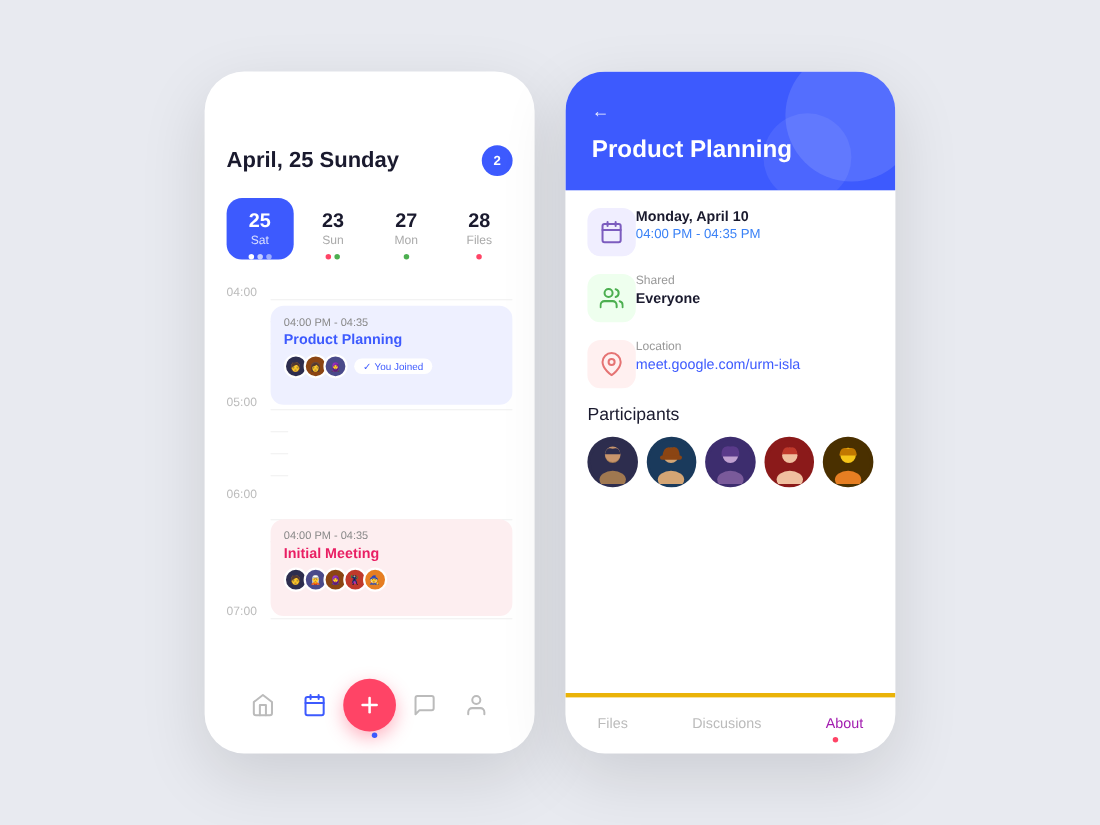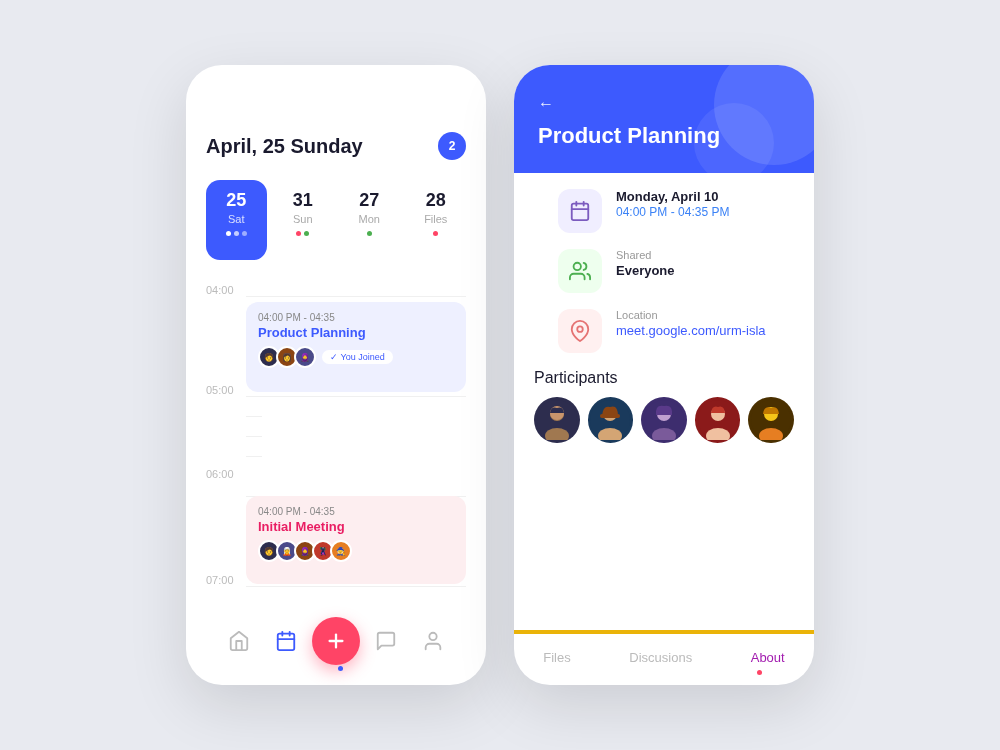--- a/index.html
+++ b/index.html
@@ -65,21 +65,21 @@
       display: flex;
       gap: 6px;
       margin-bottom: 24px;
     }
 
     .date-item {
       flex: 1;
       display: flex;
       flex-direction: column;
       align-items: center;
-      padding: 10px 4px 24px;
+      padding: 10px 4px 0;
       border-radius: 14px;
       cursor: pointer;
     }
 
     .date-item.active {
       background: #3d5afe;
     }
 
     .date-num {
       font-size: 18px;
@@ -320,23 +320,21 @@
 
     .phone-right-body {
       flex: 1;
       padding: 16px 20px;
       overflow-y: auto;
     }
 
     .detail-row {
       display: flex;
       align-items: flex-start;
-      gap: 14px;
       margin-bottom: 16px;
-      margin-left: 24px;
     }
 
     .detail-icon-wrap {
       width: 44px;
       height: 44px;
       border-radius: 12px;
       display: flex;
       align-items: center;
       justify-content: center;
       flex-shrink: 0;
@@ -464,21 +462,21 @@
       <div class="date-item active">
         <span class="date-num">25</span>
         <span class="date-day">Sat</span>
         <div class="date-dots">
           <div class="dot" style="background:#ffffff;"></div>
           <div class="dot" style="background:rgba(255,255,255,0.7);"></div>
           <div class="dot" style="background:rgba(255,255,255,0.5);"></div>
         </div>
       </div>
       <div class="date-item">
-        <span class="date-num">31</span>
+        <span class="date-num">23</span>
         <span class="date-day">Sun</span>
         <div class="date-dots">
           <div class="dot" style="background:#ff4466;"></div>
           <div class="dot" style="background:#4caf50;"></div>
         </div>
       </div>
       <div class="date-item">
         <span class="date-num">27</span>
         <span class="date-day">Mon</span>
         <div class="date-dots">

